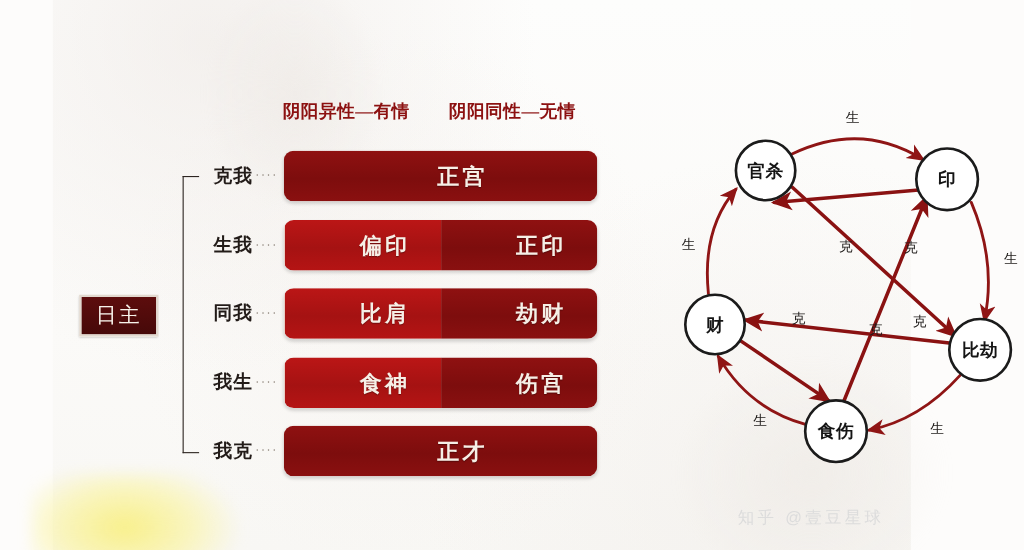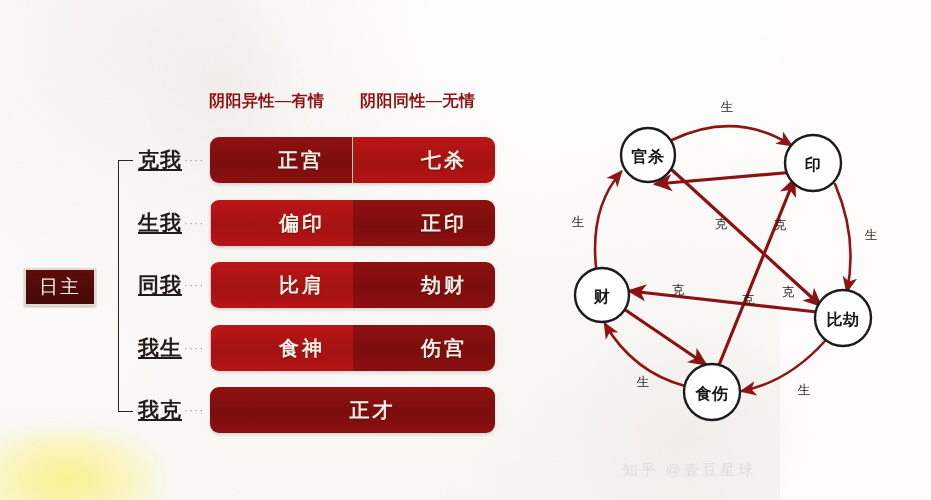--- a/index.html
+++ b/index.html
@@ -9,20 +9,21 @@
     background:#fdfcfb;
     overflow:hidden;
   }
   #stage{
     position:relative;width:780px;height:500px;
     background:
       radial-gradient(circle at 18% 8%, rgba(236,230,226,.55) 0%, rgba(253,252,251,0) 38%),
       radial-gradient(circle at 40% 55%, rgba(244,240,236,.45) 0%, rgba(253,252,251,0) 45%),
       radial-gradient(circle at 85% 92%, rgba(240,236,232,.5) 0%, rgba(253,252,251,0) 40%),
       linear-gradient(180deg,#fdfdfc 0%,#fbfaf8 60%,#f8f7f4 100%);
+    margin-left: 48px;
   }
   .blob-yellow{
     position:absolute;left:-20px;bottom:-40px;width:190px;height:110px;
     background:radial-gradient(ellipse at 45% 45%, rgba(248,238,120,.85) 0%, rgba(250,243,150,.55) 42%, rgba(253,250,210,0) 72%);
     filter:blur(6px);pointer-events:none;
   }
   .texture{
     position:absolute;left:130px;top:-30px;width:180px;height:230px;
     background:radial-gradient(ellipse at 50% 50%, rgba(232,226,220,.38) 0%, rgba(253,252,251,0) 65%);
     filter:blur(4px);pointer-events:none;
@@ -58,22 +59,22 @@
     border-left:1.6px solid #2c2420;
     border-top:1.6px solid #2c2420;
     border-bottom:1.6px solid #2c2420;
     pointer-events:none;
   }
 
   
   .row{position:absolute;left:0;width:931px;height:46px;}
   .rel{
     position:absolute;left:138px;width:44px;
-    font-size:21px;color:#221b18;font-weight:bold;
-    text-align:right;line-height:46px;letter-spacing:1px;text-decoration:underline;
+    font-size:17px;color:#221b18;font-weight:bold;
+    text-align:right;line-height:46px;letter-spacing:1px;
   }
   .dots{
     position:absolute;left:184px;width:22px;line-height:46px;
     font-size:11px;color:#8b8278;letter-spacing:1.5px;
   }
   .pill{
     position:absolute;left:210px;top:0;width:285px;height:46px;
     border-radius:9px;overflow:hidden;display:flex;
     box-shadow:0 2px 3px rgba(0,0,0,.14);
   }
@@ -125,21 +126,20 @@
 
   <div id="daymaster">日主</div>
 
   <div id="bracket"></div>
 
   <div class="row" style="top:137px">
     <div class="rel">克我</div>
     <div class="dots">····</div>
     <div class="pill">
       <div class="cell left">正宫</div>
-      <div class="cell right">七杀</div>
     </div>
   </div>
 
   <div class="row" style="top:200px">
     <div class="rel">生我</div>
     <div class="dots">····</div>
     <div class="pill">
       <div class="cell right">偏印</div>
       <div class="cell left">正印</div>
     </div>

